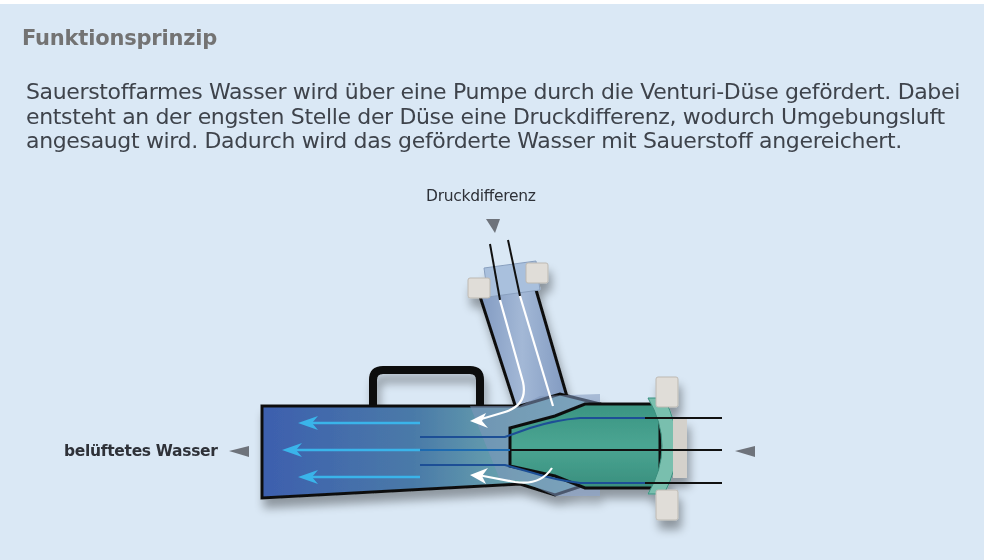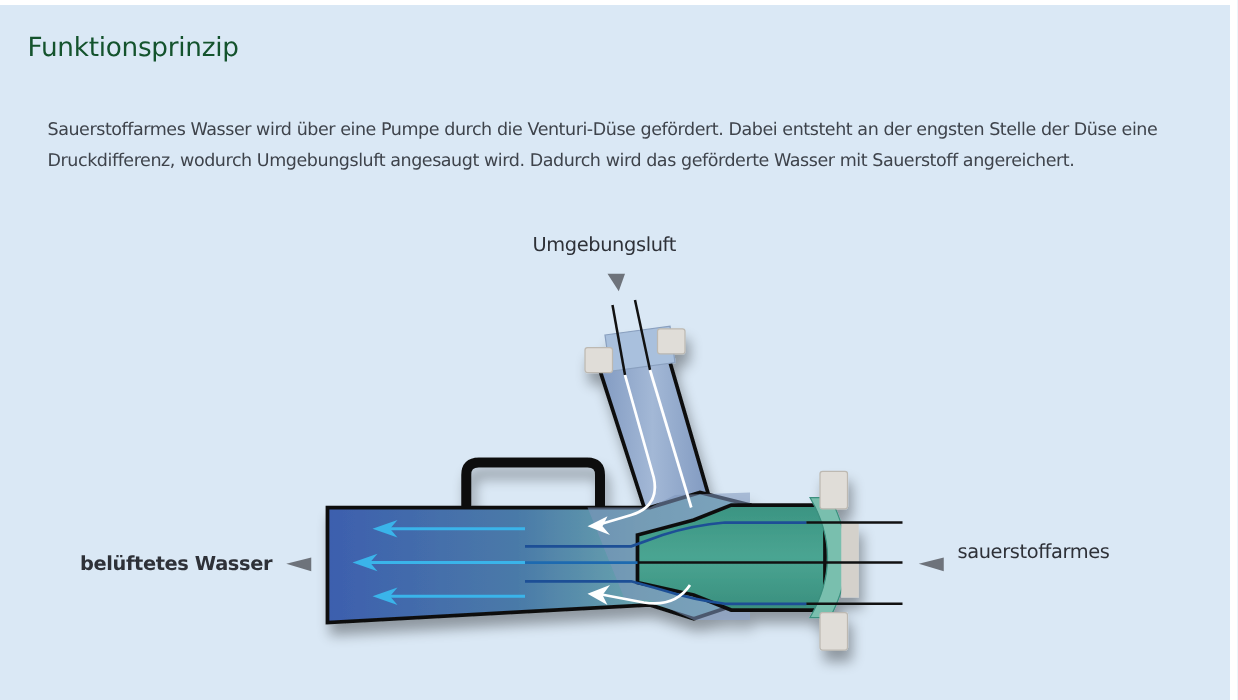--- a/index.html
+++ b/index.html
@@ -10,28 +10,28 @@
   }
   .panel {
     position: absolute; left: 0; top: 4px;
     width: 984px; height: 556px;
     background: #dae8f5;
   }
   .title {
     position: absolute; left: 22px; top: 26px;
     margin: 0;
     font-family: "DejaVu Sans", sans-serif;
-    font-weight: normal; font-size: 21px; letter-spacing: -0.2px;
-    color: #14532d;
+    font-weight: bold; font-size: 21px; letter-spacing: -0.2px;
+    color: #737373;
   }
   .desc {
     position: absolute; left: 22px; top: 76px; width: 945px;
-    margin: 16px;
+    margin: 4px;
     font-family: "DejaVu Sans", sans-serif;
-    font-size: 14px; line-height: 24.5px; letter-spacing: -0.35px;
+    font-size: 22px; line-height: 24.5px; letter-spacing: -0.35px;
     color: #3e434b;
   }
   .diagram { position: absolute; left: 0; top: 0; }
   .label {
     position: absolute;
     font-family: "DejaVu Sans", sans-serif;
     font-size: 15.5px; letter-spacing: -0.3px;
     color: #2e3138; line-height: 24px;
   }
   .lbl-air { left: 426px; top: 184px; }
@@ -127,17 +127,16 @@
 
   <g stroke="#ffffff" stroke-width="2.2" fill="none">
     <path d="M500,300 L523,382 Q528,405 505,412 L478,420"></path>
     <path d="M520,296 L553,406"></path>
     <path d="M552,468 Q540,486 515,482 L478,475"></path>
   </g>
   <polygon points="470,421 486,413 482,421 488,428" fill="#ffffff"></polygon>
   <polygon points="470,475 488,468 482,476 486,484" fill="#ffffff"></polygon>
 </svg>
 
-<div class="label lbl-air">Umgebungsluft</div>
+<div class="label lbl-air">Druckdifferenz</div>
 <div class="label lbl-out">belüftetes Wasser</div>
 <div class="label lbl-in">
-  <div>sauerstoffarmes</div>
 </div>
 
 </body></html>

